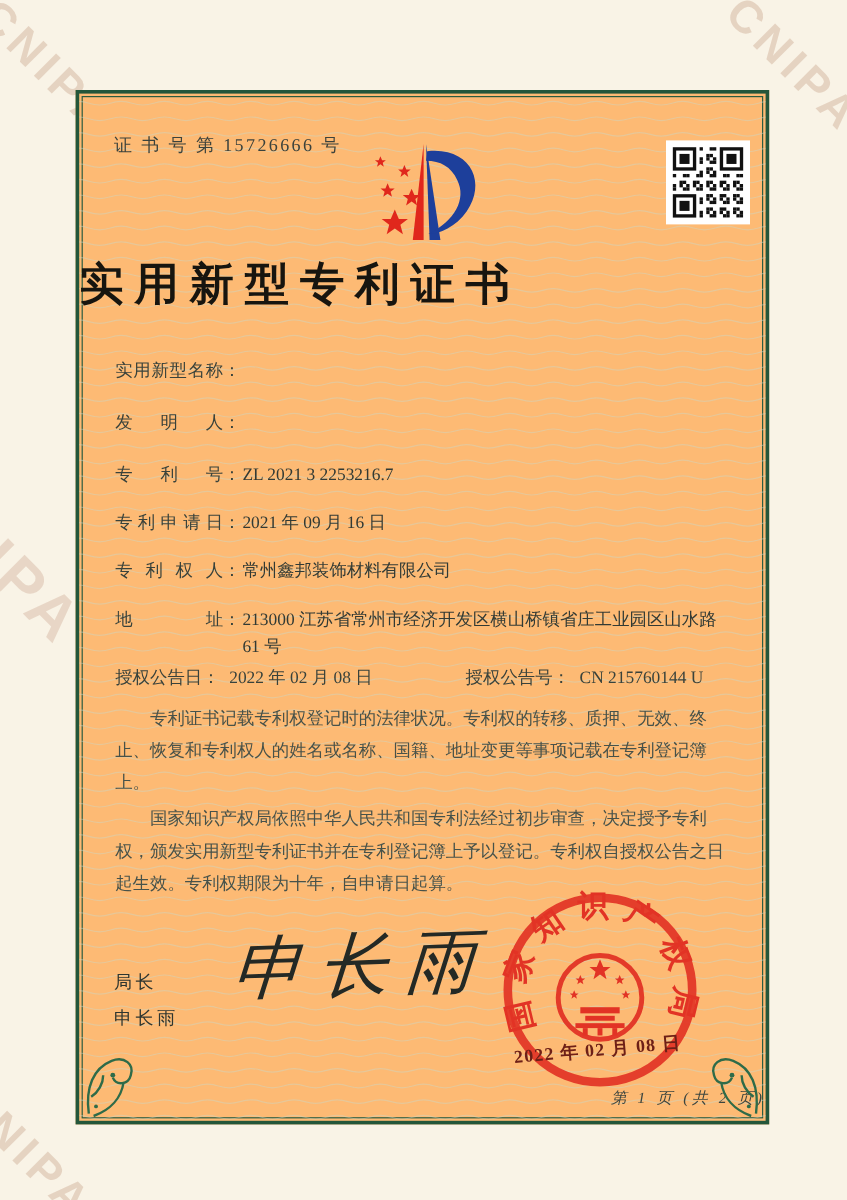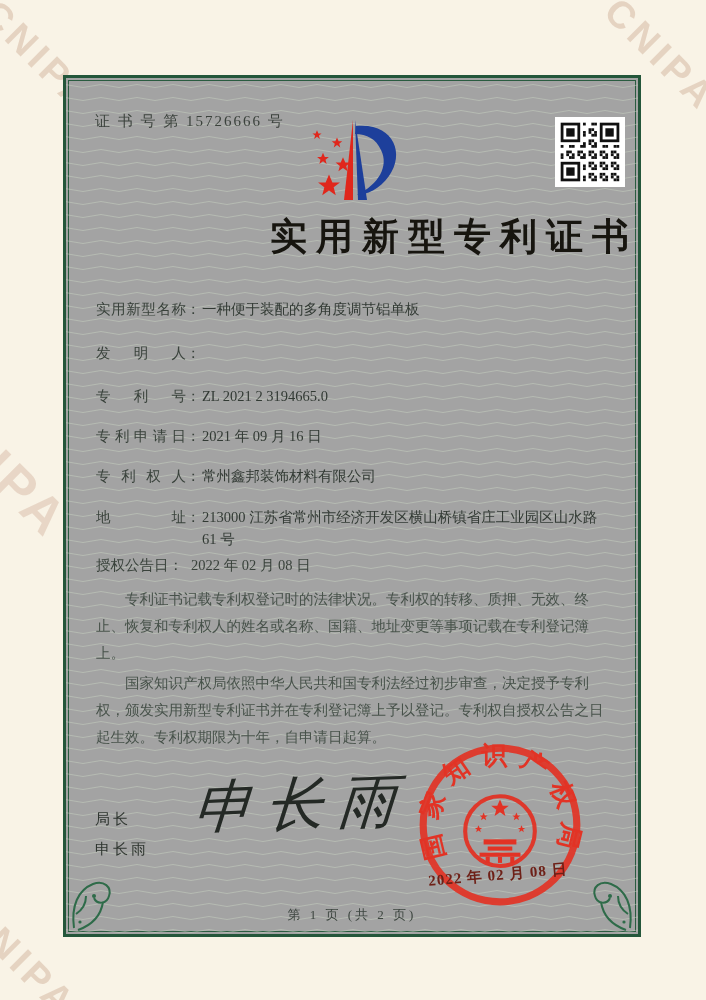--- a/index.html
+++ b/index.html
@@ -19,38 +19,38 @@
   }
   .wm-tl{left:4px;top:-8px;font-size:38px;}
   .wm-tr{left:626px;top:-10px;font-size:38px;}
   .wm-ml{left:-48px;top:378px;font-size:52px;color:rgba(206,168,146,.38);}
   .wm-c {left:398px;top:266px;font-size:54px;color:rgba(208,172,150,.40);}
   .wm-bl{left:-14px;top:896px;font-size:38px;}
 
   
   .frame{
     position:absolute;left:63px;top:75px;width:572px;height:856px;
-    border:3px solid #24563a;background:#a3a3a3;
+    border:3px solid #24563a;background:#fdba74;
   }
   .frame::before{
     content:"";position:absolute;inset:2px;border:1px solid #2a5c40;pointer-events:none;
   }
   .waves{position:absolute;inset:0;width:100%;height:100%;}
   .waves path{fill:none;stroke:#ccd8c6;stroke-width:1;opacity:.45;}
 
   
   .cert-no{
     position:absolute;left:29px;top:34px;font-size:15px;color:#3b423c;
     letter-spacing:2px;
   }
   .logo{position:absolute;left:226px;top:36px;width:122px;height:94px;}
   .qr{position:absolute;left:492px;top:42px;width:64px;height:64px;background:#fff;
       box-shadow:0 0 0 3px #fff;}
   .title{
-    position:absolute;left:0;top:134px;width:100%;text-align:right;
+    position:absolute;left:0;top:134px;width:100%;text-align:left;
     font-size:37px;font-weight:bold;color:#17150f;letter-spacing:9px;margin:0;
   }
 
   
   .fields{position:absolute;left:30px;top:218px;width:514px;font-size:14.5px;color:#39423b;}
   .frow{position:absolute;left:0;right:0;display:flex;align-items:flex-start;line-height:22px;}
   .flabel{width:90px;flex:0 0 90px;text-align:justify;text-align-last:justify;}
   .fcolon{flex:0 0 16px;}
   .fvalue{flex:1;color:#323a34;}
   .r-name{top:2px;}  .r-inv{top:46px;}  .r-pno{top:89px;}
@@ -79,22 +79,22 @@
   
   .seal{position:absolute;left:350px;top:663px;width:168px;height:168px;}
   .seal-date{
     position:absolute;left:362px;top:786px;width:180px;
     font-size:15px;font-weight:bold;color:#6e2017;letter-spacing:1px;
     transform:rotate(-5deg);white-space:nowrap;
   }
 
   
   .page-info{
-    position:absolute;left:0;top:828px;width:100%;text-align:center;
-    font-size:13px;color:#3c453f;letter-spacing:3px;
+    position:absolute;left:0;top:828px;width:100%;text-align:right;
+    font-size:13px;color:#3c453f;letter-spacing:3px;font-style:italic;
   }
   .foot-note{
     position:absolute;left:0;top:950px;width:100%;text-align:center;
     font-size:14.5px;color:#3f4a42;letter-spacing:4px;
   }
 
   .ornament{position:absolute;width:48px;height:92px;bottom:2px;}
   .ornament.left{left:2px;}
   .ornament.right{right:2px;transform:scaleX(-1);}
   .ornament path{fill:none;stroke:#2e6b49;stroke-width:2;}
@@ -315,50 +315,53 @@
           <rect x="56.6" y="56.6" width="2.7" height="2.7"></rect>
         </g>
     </svg>
 
     <h1 class="title">实用新型专利证书</h1>
 
     <div class="fields">
       <div class="frow r-name">
         <span class="flabel">实用新型名称</span>
         <span class="fcolon">：</span>
-        <span class="fvalue">一种便于装配的多角度调节铝单板</span>
       </div>
       <div class="frow r-inv">
         <span class="flabel">发明人</span>
         <span class="fcolon">：</span>
       </div>
       <div class="frow r-pno">
         <span class="flabel">专利号</span>
         <span class="fcolon">：</span>
-        <span class="fvalue">ZL 2021 2 3194665.0</span>
+        <span class="fvalue">ZL 2021 3 2253216.7</span>
       </div>
       <div class="frow r-app">
         <span class="flabel">专利申请日</span>
         <span class="fcolon">：</span>
         <span class="fvalue">2021 年 09 月 16 日</span>
       </div>
       <div class="frow r-own">
         <span class="flabel">专利权人</span>
         <span class="fcolon">：</span>
         <span class="fvalue">常州鑫邦装饰材料有限公司</span>
       </div>
       <div class="frow r-addr">
         <span class="flabel">地址</span>
         <span class="fcolon">：</span>
         <span class="fvalue">213000 江苏省常州市经济开发区横山桥镇省庄工业园区山水路 61 号</span>
       </div>
       <div class="grant-row">
         <div class="grant-pair1">
           <span class="glabel">授权公告日：</span>
           <span>2022 年 02 月 08 日</span>
+        </div>
+        <div class="grant-pair2">
+          <span class="glabel">授权公告号：</span>
+          <span>CN 215760144 U</span>
         </div>
       </div>
     </div>
 
     <div class="bodytext">
       <p>专利证书记载专利权登记时的法律状况。专利权的转移、质押、无效、终止、恢复和专利权人的姓名或名称、国籍、地址变更等事项记载在专利登记簿上。</p>
       <p>国家知识产权局依照中华人民共和国专利法经过初步审查，决定授予专利权，颁发实用新型专利证书并在专利登记簿上予以登记。专利权自授权公告之日起生效。专利权期限为十年，自申请日起算。</p>
     </div>
 
     <div class="sig-block">

